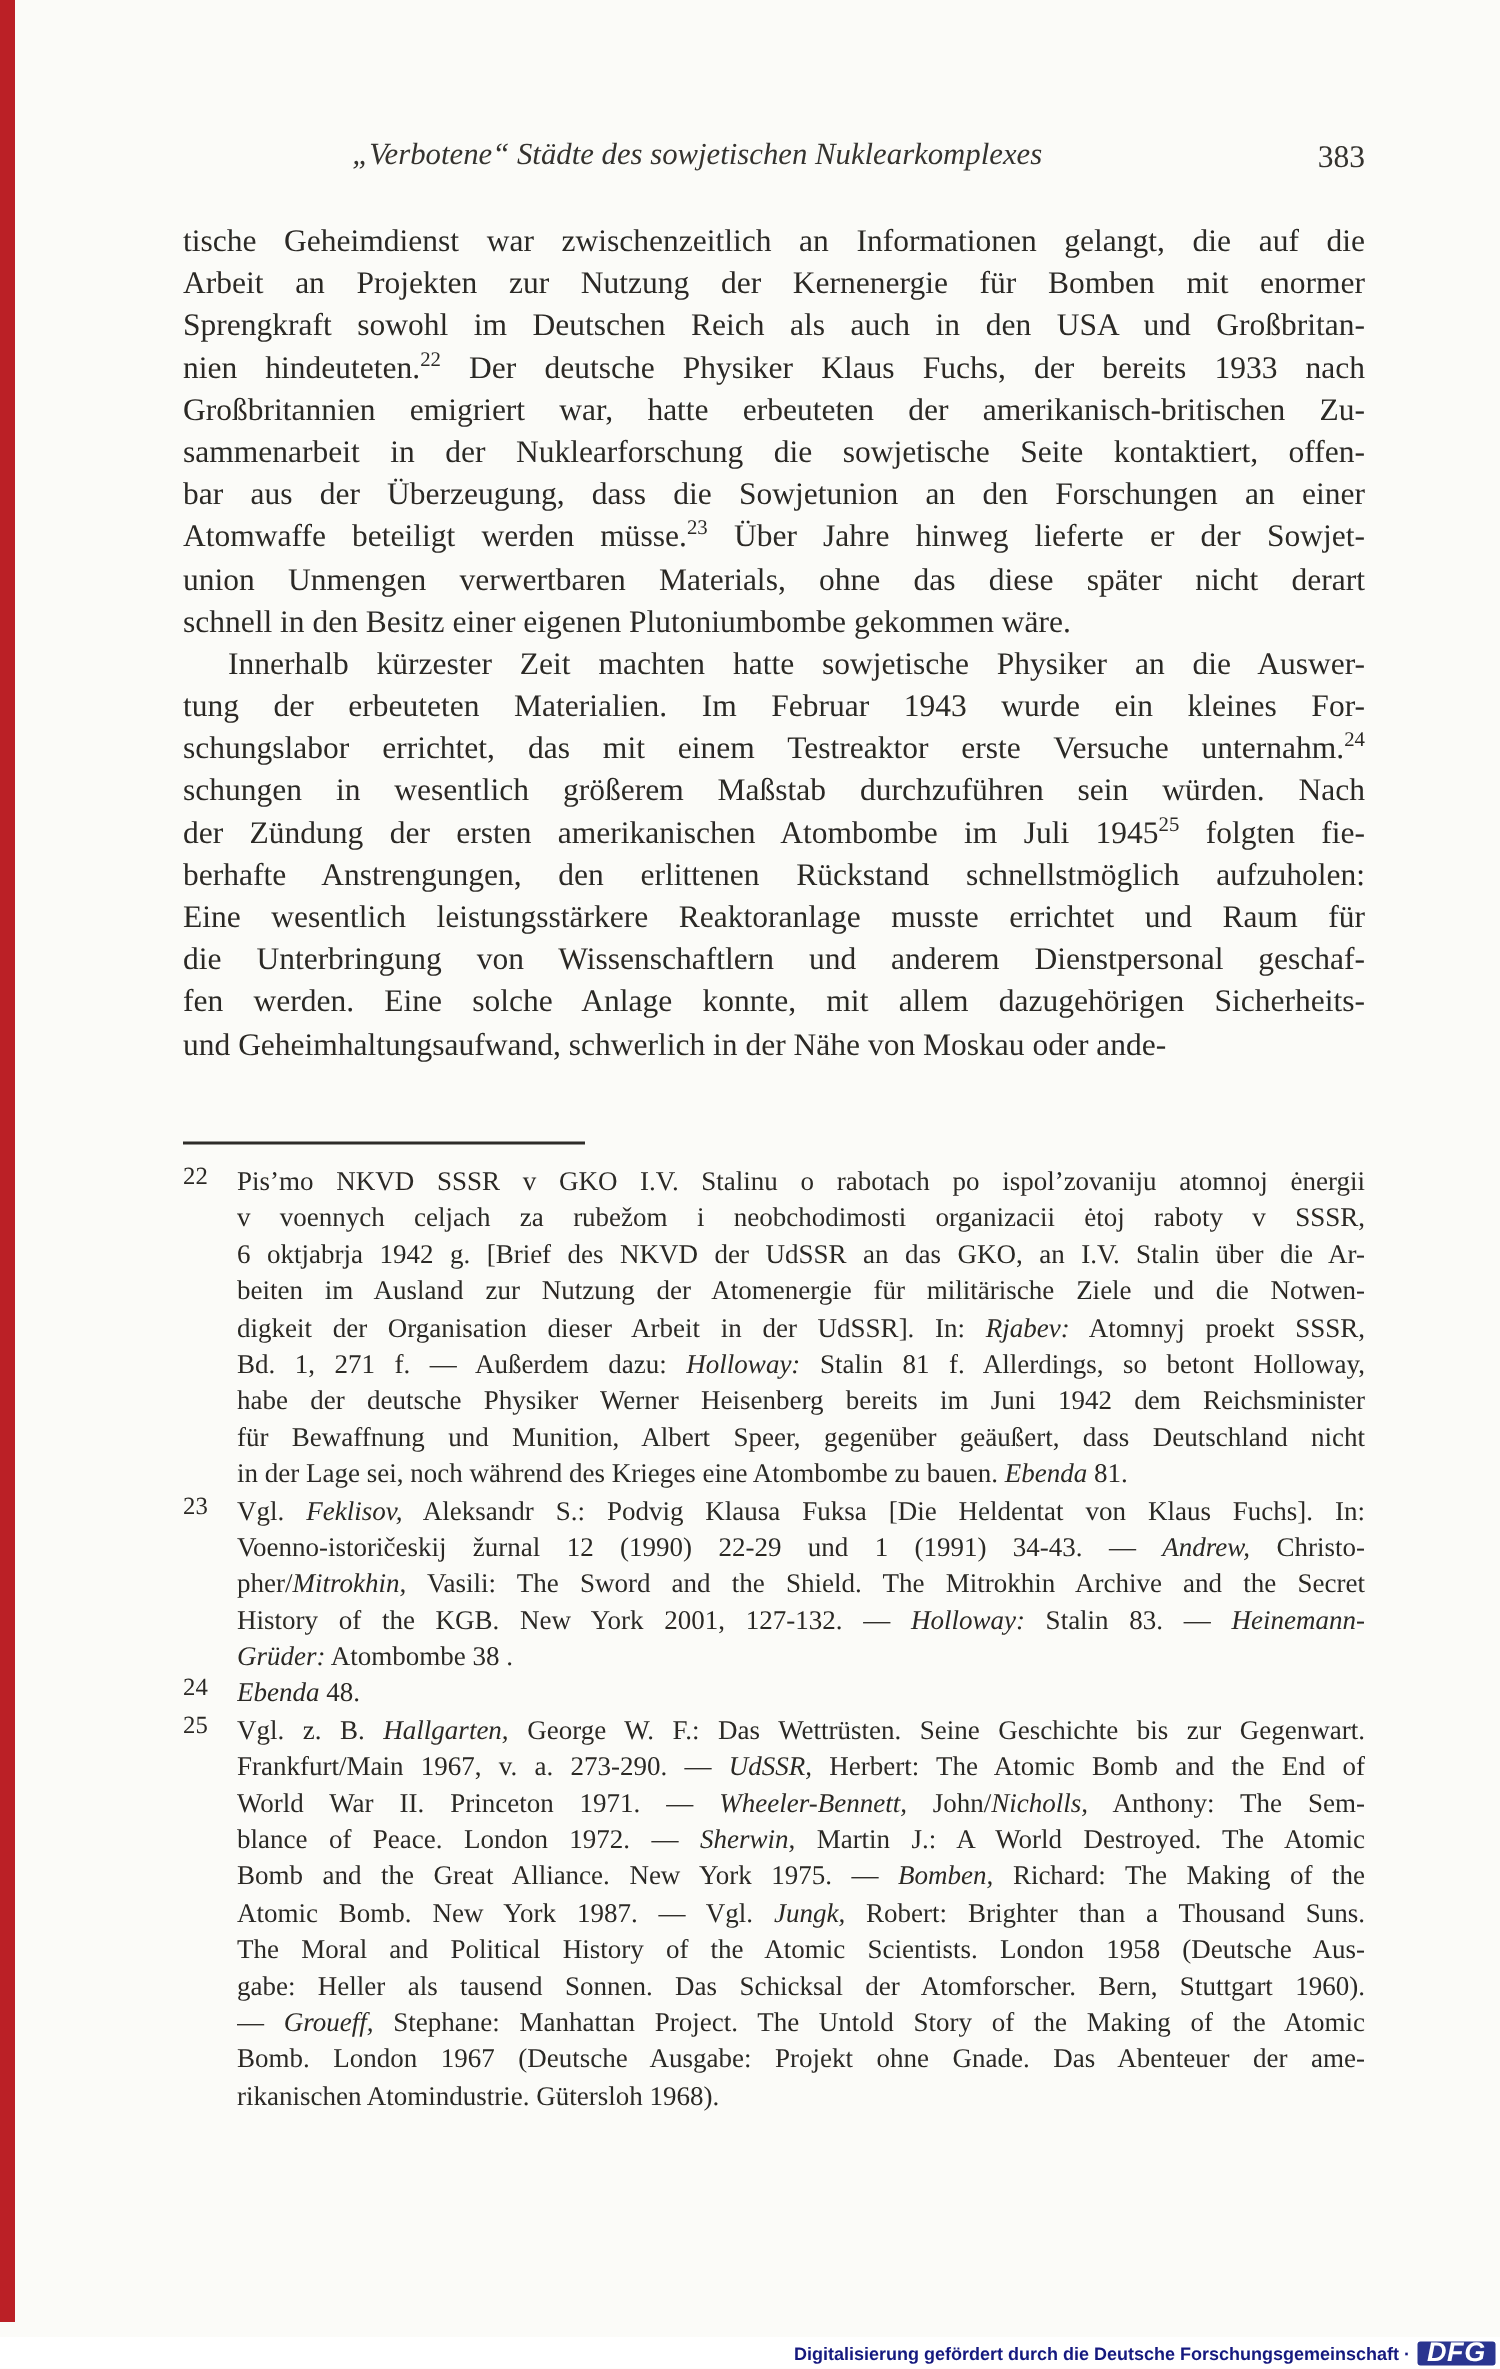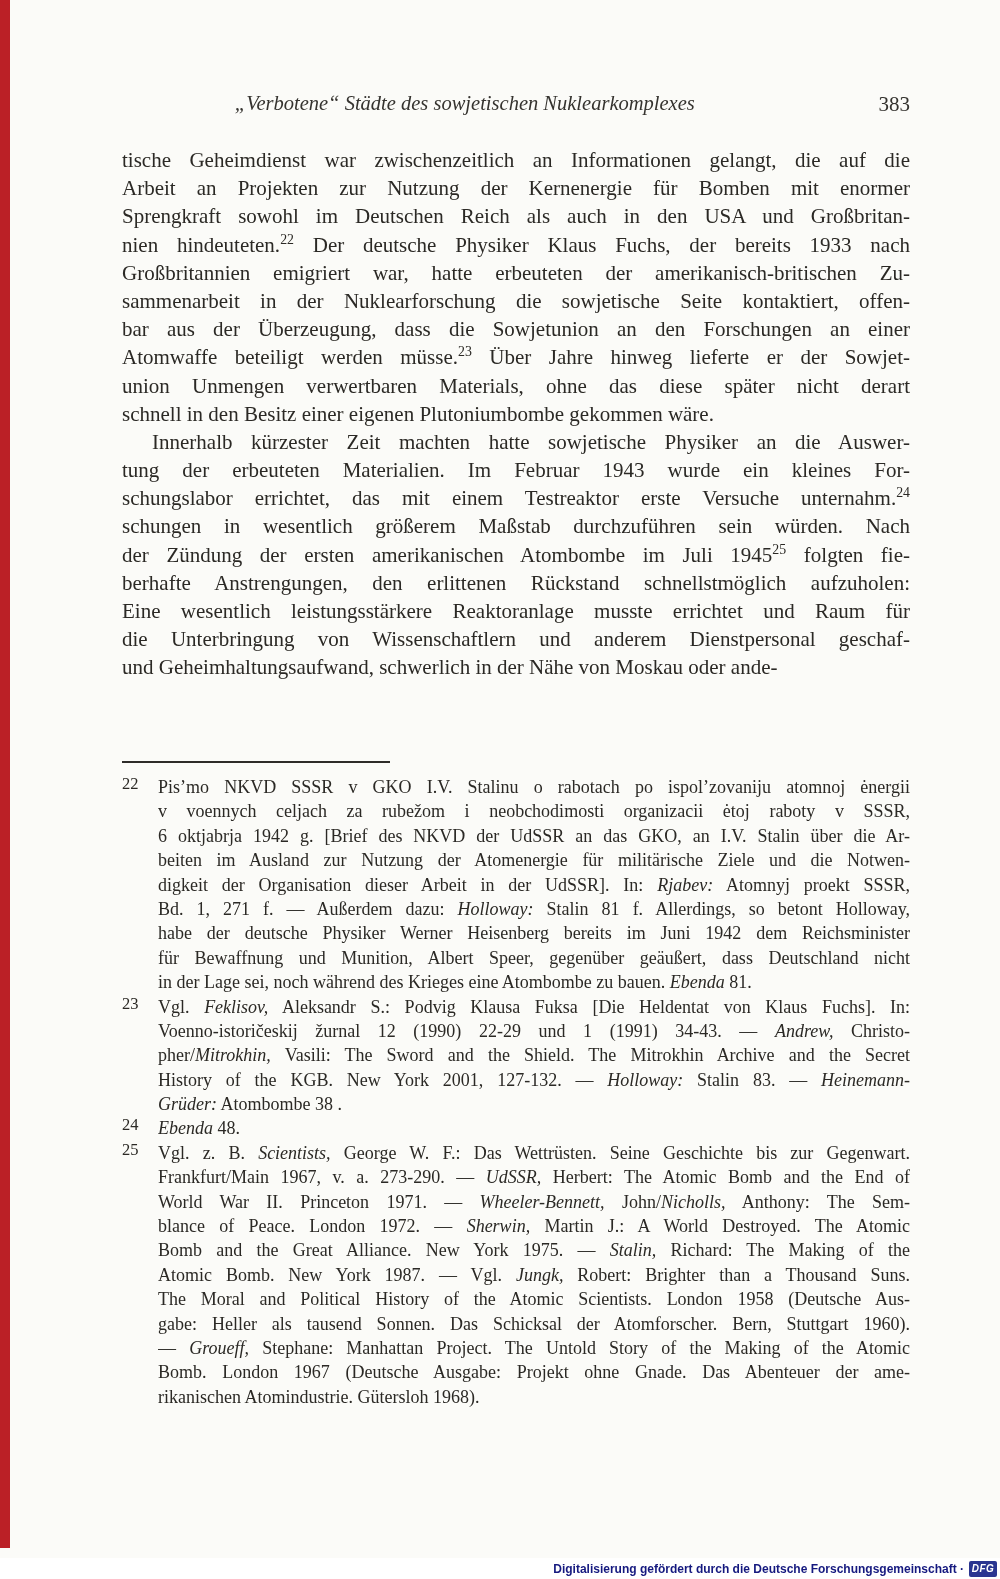--- a/index.html
+++ b/index.html
@@ -50,24 +50,24 @@
   .footnote .tline{height:24.4px;}
   .footer{
     position:absolute;left:0;right:0;bottom:0;height:21px;
     background:#ffffff;
     display:flex;align-items:center;justify-content:flex-end;
     gap:5px;padding-right:3px;
     font-family:"Liberation Sans","DejaVu Sans",sans-serif;
     font-weight:bold;font-size:12px;color:#15197f;
   }
   .dfg-logo{
-    width:28px;height:16px;border-radius:2px;
+    width:52px;height:16px;border-radius:2px;
     background:#2a3590;color:#ffffff;
     display:flex;align-items:center;justify-content:center;
-    font-style:italic;font-weight:900;font-size:10px;letter-spacing:0.5px;
+    font-style:italic;font-weight:900;font-size:18px;letter-spacing:0.5px;
   }
 </style>
 </head>
 <body>
 
 <div class="red-strip" style="background: rgb(187, 32, 38);"></div>
 
 <div class="header">
   <span class="title">„Verbotene“ Städte des sowjetischen Nuklearkomplexes</span>
   <span class="pageno">383</span>
@@ -88,20 +88,21 @@
     </div>
     <div>
       <div class="tline indent">Innerhalb kürzester Zeit machten hatte sowjetische Physiker an die Auswer-</div>
       <div class="tline">tung der erbeuteten Materialien. Im Februar 1943 wurde ein kleines For-</div>
       <div class="tline">schungslabor errichtet, das mit einem Testreaktor erste Versuche unternahm.<sup>24</sup></div>
       <div class="tline">schungen in wesentlich größerem Maßstab durchzuführen sein würden. Nach</div>
       <div class="tline">der Zündung der ersten amerikanischen Atombombe im Juli 1945<sup>25</sup> folgten fie-</div>
       <div class="tline">berhafte Anstrengungen, den erlittenen Rückstand schnellstmöglich aufzuholen:</div>
       <div class="tline">Eine wesentlich leistungsstärkere Reaktoranlage musste errichtet und Raum für</div>
       <div class="tline">die Unterbringung von Wissenschaftlern und anderem Dienstpersonal geschaf-</div>
+      <div class="tline">fen werden. Eine solche Anlage konnte, mit allem dazugehörigen Sicherheits-</div>
       <div class="tline last">und Geheimhaltungsaufwand, schwerlich in der Nähe von Moskau oder ande-</div>
     </div>
   </div>
 
 <div class="fn-rule"></div>
 
 <div class="footnotes">
     <div class="footnote">
       <span class="fn-num">22</span>
       <div class="tline">Pis’mo NKVD SSSR v GKO I.V. Stalinu o rabotach po ispol’zovaniju atomnoj ėnergii</div>
@@ -121,25 +122,25 @@
       <div class="tline">pher/<i>Mitrokhin,</i> Vasili: The Sword and the Shield. The Mitrokhin Archive and the Secret</div>
       <div class="tline">History of the KGB. New York 2001, 127-132. — <i>Holloway:</i> Stalin 83. — <i>Heinemann-</i></div>
       <div class="tline last"><i>Grüder:</i> Atombombe 38 .</div>
     </div>
     <div class="footnote">
       <span class="fn-num">24</span>
       <div class="tline last"><i>Ebenda</i> 48.</div>
     </div>
     <div class="footnote">
       <span class="fn-num">25</span>
-      <div class="tline">Vgl. z. B. <i>Scientists,</i> George W. F.: Das Wettrüsten. Seine Geschichte bis zur Gegenwart.</div>
+      <div class="tline">Vgl. z. B. <i>Hallgarten,</i> George W. F.: Das Wettrüsten. Seine Geschichte bis zur Gegenwart.</div>
       <div class="tline">Frankfurt/Main 1967, v. a. 273-290. — <i>UdSSR,</i> Herbert: The Atomic Bomb and the End of</div>
       <div class="tline">World War II. Princeton 1971. — <i>Wheeler-Bennett,</i> John/<i>Nicholls,</i> Anthony: The Sem-</div>
       <div class="tline">blance of Peace. London 1972. — <i>Sherwin,</i> Martin J.: A World Destroyed. The Atomic</div>
-      <div class="tline">Bomb and the Great Alliance. New York 1975. — <i>Stalin,</i> Richard: The Making of the</div>
+      <div class="tline">Bomb and the Great Alliance. New York 1975. — <i>Bomben,</i> Richard: The Making of the</div>
       <div class="tline">Atomic Bomb. New York 1987. — Vgl. <i>Jungk,</i> Robert: Brighter than a Thousand Suns.</div>
       <div class="tline">The Moral and Political History of the Atomic Scientists. London 1958 (Deutsche Aus-</div>
       <div class="tline">gabe: Heller als tausend Sonnen. Das Schicksal der Atomforscher. Bern, Stuttgart 1960).</div>
       <div class="tline">— <i>Groueff,</i> Stephane: Manhattan Project. The Untold Story of the Making of the Atomic</div>
       <div class="tline">Bomb. London 1967 (Deutsche Ausgabe: Projekt ohne Gnade. Das Abenteuer der ame-</div>
       <div class="tline last">rikanischen Atomindustrie. Gütersloh 1968).</div>
     </div>
   </div>
 
 <div class="footer" style="color: rgb(21, 25, 127);">

